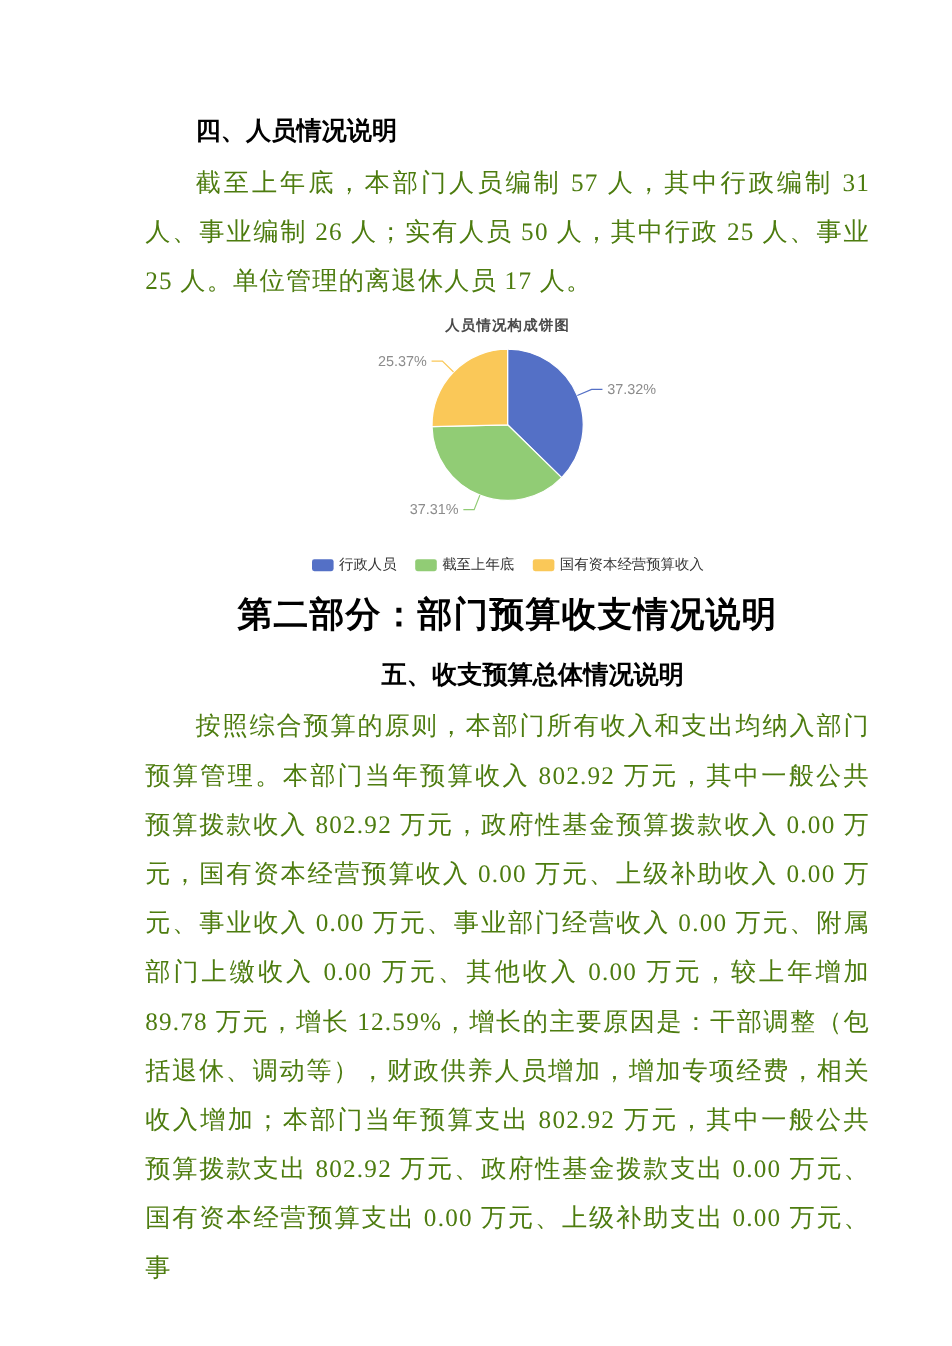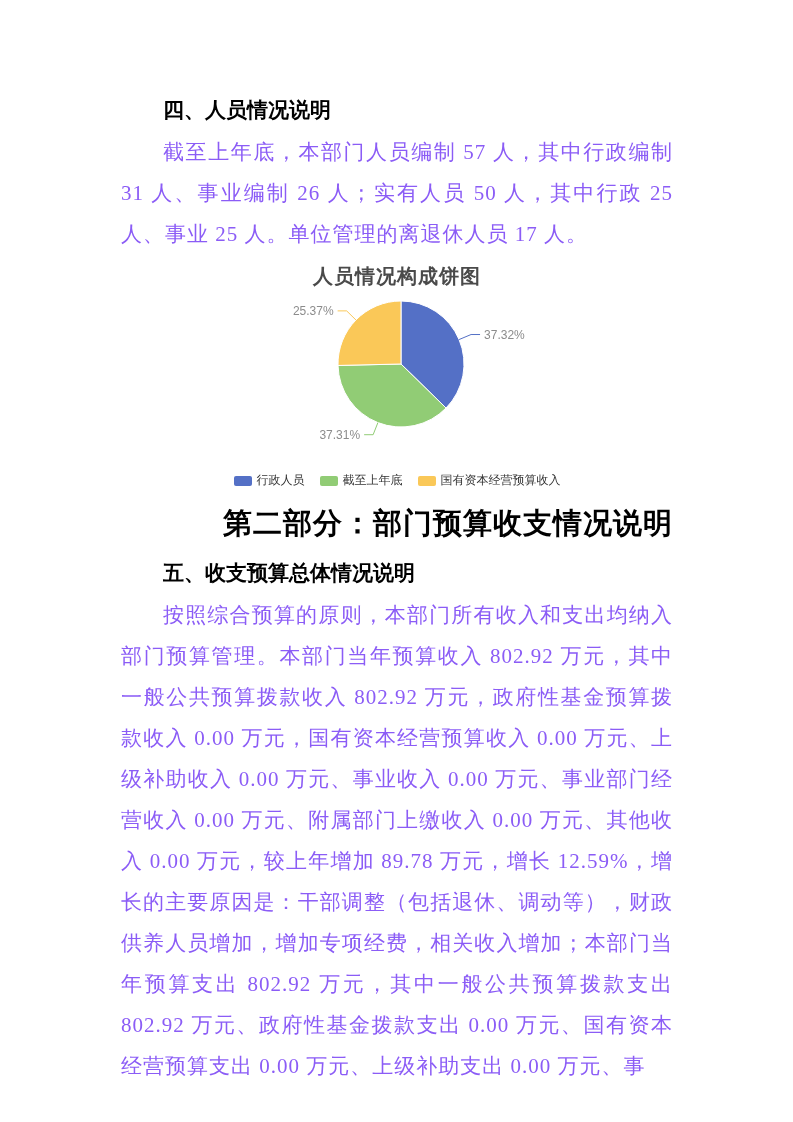--- a/index.html
+++ b/index.html
@@ -4,21 +4,21 @@
 <style>
   * { box-sizing: border-box; }
   html, body { margin: 0; padding: 0; background: #ffffff; }
 
   .page {
     position: relative;
     width: 793px;
     height: 1122px;
     margin: 0 auto;
     background: #ffffff;
-    padding: 97px 120px 30px 121px;
+    padding: 97px 68px 30px 121px;
     overflow: hidden;
     font-family: "Liberation Serif", "DejaVu Serif", serif;
     color: #111111;
   }
 
   .section-heading {
     font-family: "Liberation Sans", "DejaVu Sans", sans-serif;
     font-weight: bold;
     font-size: 21px;
     line-height: 26px;
@@ -28,31 +28,31 @@
   }
 
   .body-par {
     font-size: 21px;
     line-height: 41px;
     text-align: justify;
     text-justify: inter-character;
     text-indent: 42px;
     letter-spacing: 1px;
     margin: 9px 0 0 0;
-    color: #8b5cf6;
+    color: #4d7c0f;
   }
 
   .chart {
     margin-top: 8px;
     text-align: center;
   }
   .chart-title {
     font-family: "Liberation Sans", "DejaVu Sans", sans-serif;
     font-weight: bold;
-    font-size: 20px;
+    font-size: 12px;
     letter-spacing: 1px;
     color: #4a4a4a;
   }
   .pie-svg {
     display: block;
     margin: 6px auto 0 auto;
     width: 560px;
     height: 160px;
     overflow: visible;
   }
@@ -73,26 +73,26 @@
     height: 10px;
     border-radius: 2px;
   }
 
   .part-title {
     font-family: "Liberation Sans", "DejaVu Sans", sans-serif;
     font-weight: bold;
     font-size: 29px;
     line-height: 36px;
     letter-spacing: 1px;
-    text-align: right;
+    text-align: center;
     color: #000000;
     margin: 16px 0 0 0;
   }
 
-  .heading-gap { margin-top: 19px; }
+  .heading-gap { margin-top: 19px; text-align: center; }
 </style>
 </head>
 <body>
 
 <div class="page">
 
   <h2 class="section-heading">四、人员情况说明</h2>
 
   <p class="body-par">截至上年底，本部门人员编制 57 人，其中行政编制 31 人、事业编制 26 人；实有人员 50 人，其中行政 25 人、事业 25 人。单位管理的离退休人员 17 人。</p>
 

